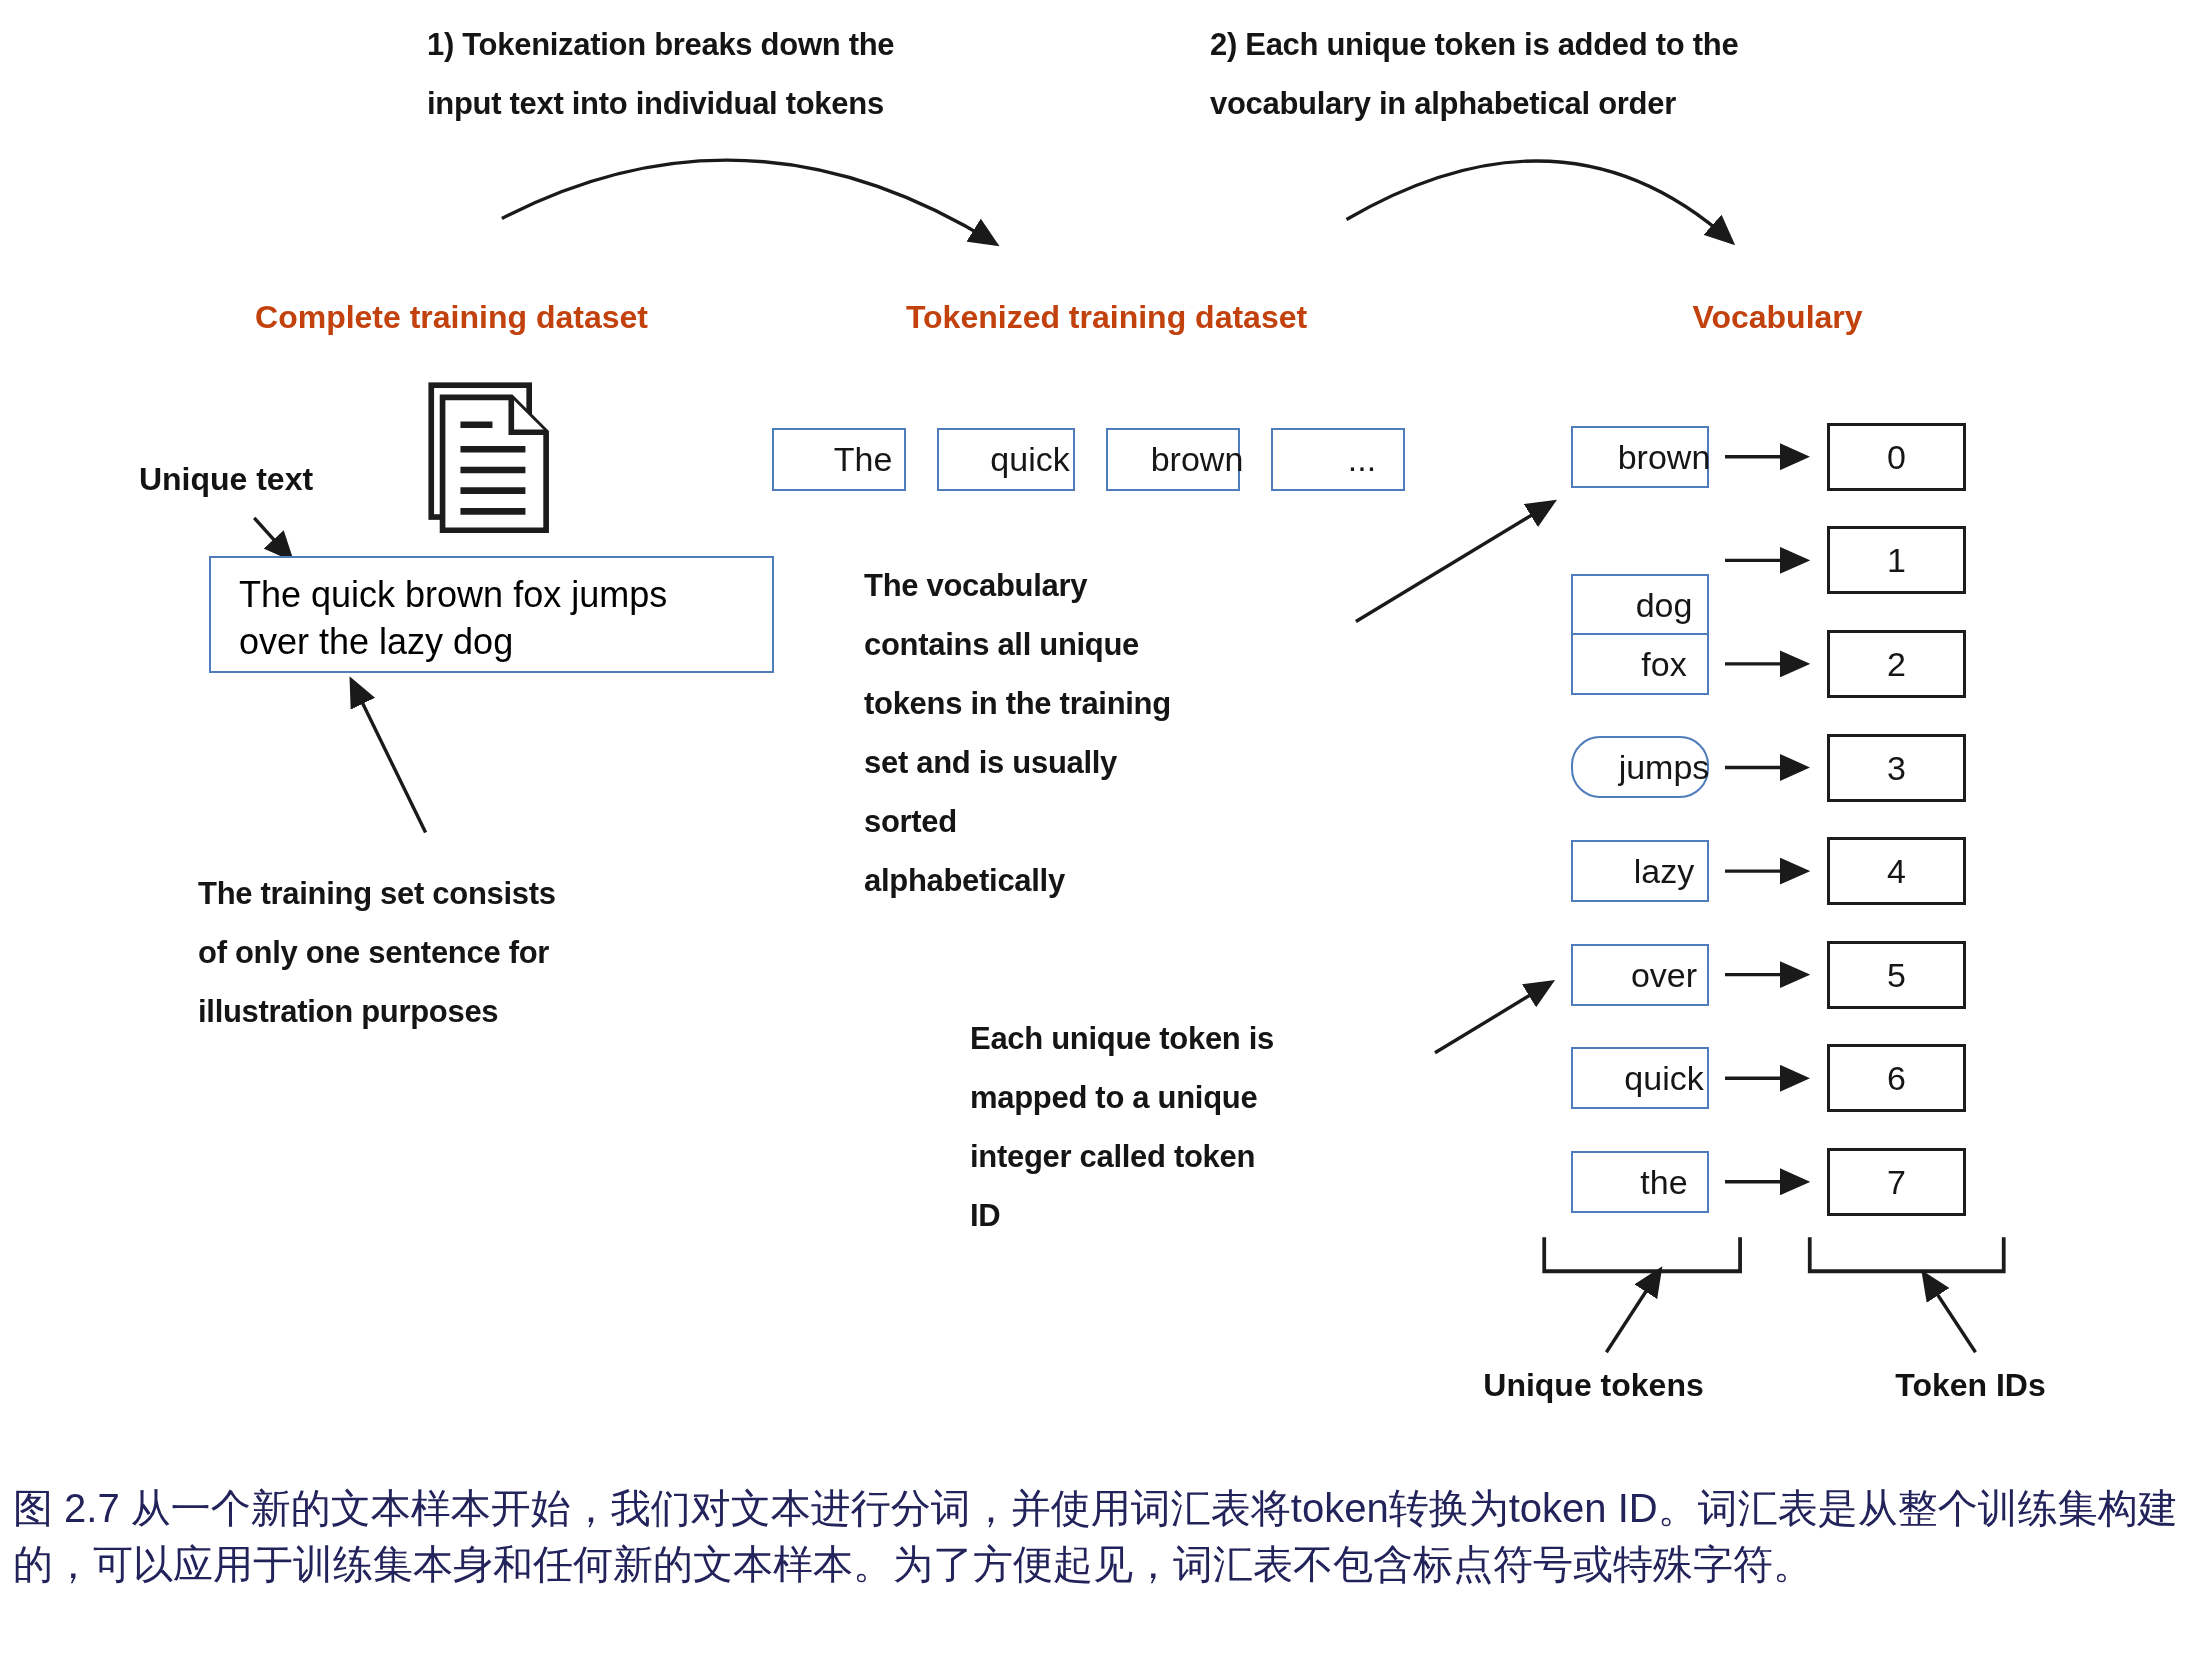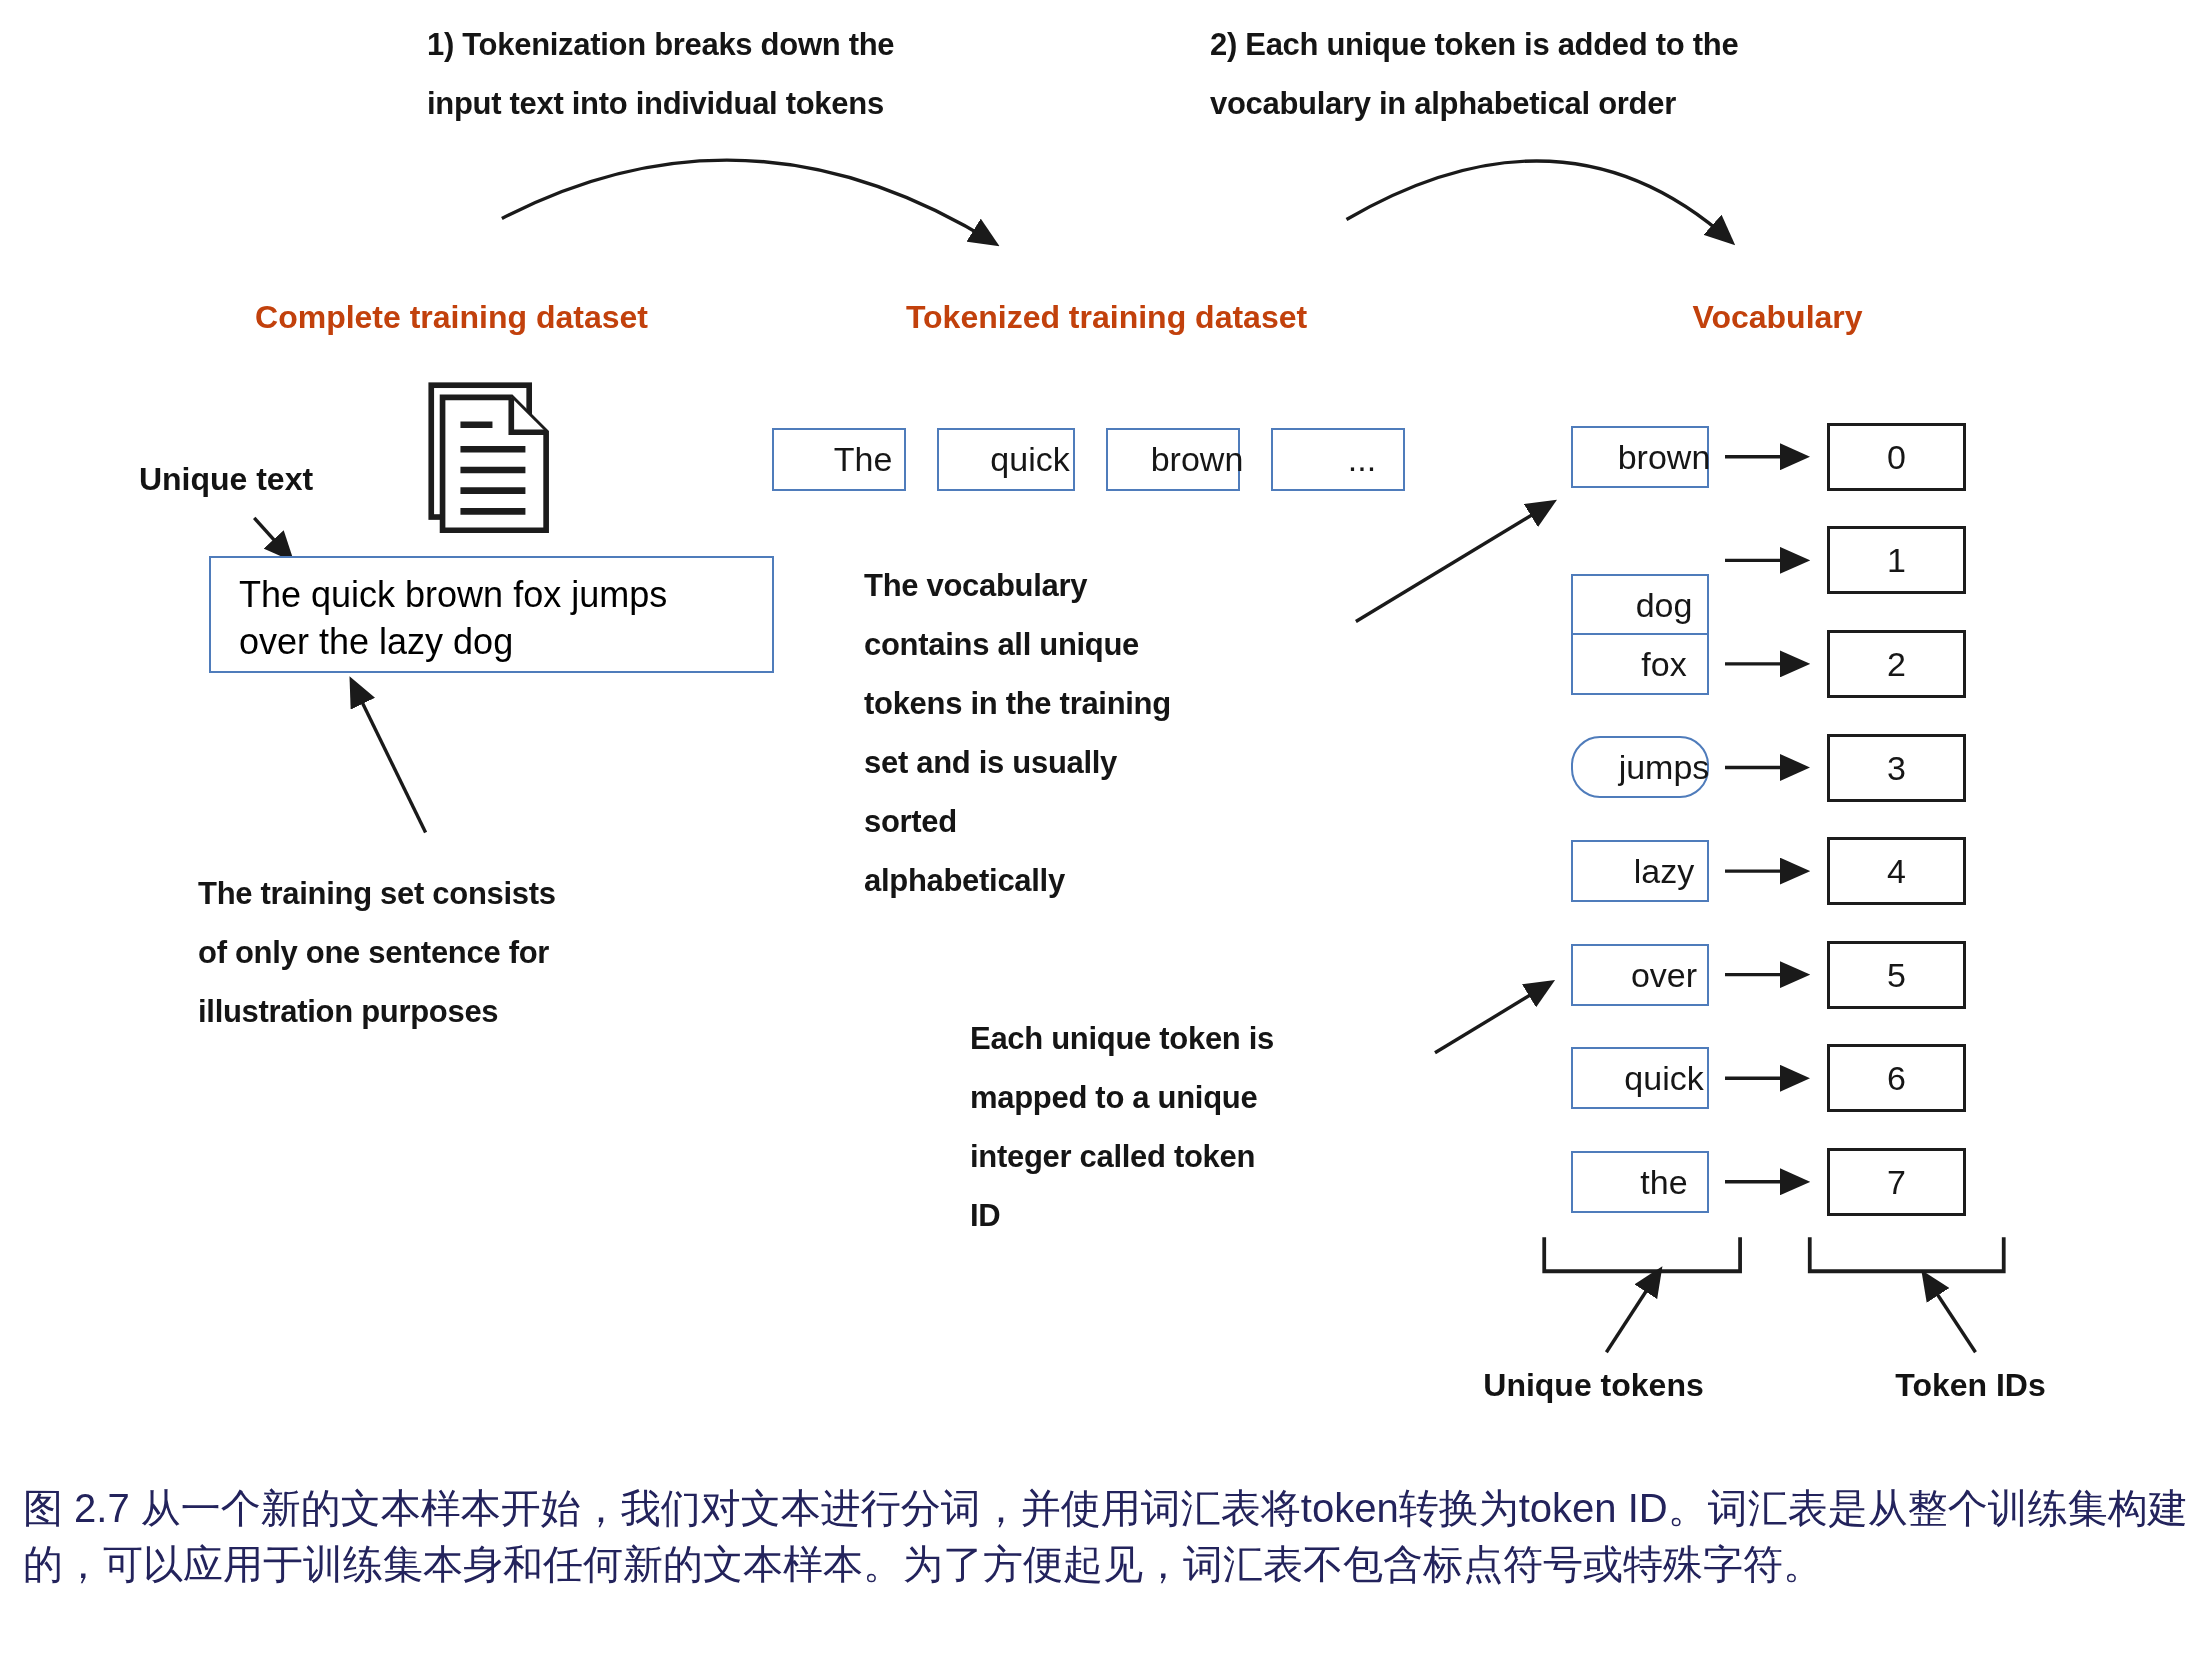--- a/index.html
+++ b/index.html
@@ -131,16 +131,16 @@
 
   <div class="tokbox" style="left:1571px;top:1047px;width:138px;height:62px;">quick</div>
   <div class="idbox" style="left:1827px;top:1044px;width:139px;height:68px;">6</div>
 
   <div class="tokbox" style="left:1571px;top:1151px;width:138px;height:62px;">the</div>
   <div class="idbox" style="left:1827px;top:1148px;width:139px;height:68px;">7</div>
 
   <div class="abs blabel" style="left:1405px;top:1367px;width:377px;">Unique tokens</div>
   <div class="abs blabel" style="left:1782px;top:1367px;width:377px;">Token IDs</div>
 
-  <div class="abs caption" style="left:23px;top:1480px;width:2186px;">图 2.7 从一个新的文本样本开始，我们对文本进行分词，并使用词汇表将token转换为token ID。词汇表是从整个训练集构建的，可以应用于训练集本身和任何新的文本样本。为了方便起见，词汇表不包含标点符号或特殊字符。</div>
+  <div class="abs caption" style="left:13px;top:1480px;width:2186px;">图 2.7 从一个新的文本样本开始，我们对文本进行分词，并使用词汇表将token转换为token ID。词汇表是从整个训练集构建的，可以应用于训练集本身和任何新的文本样本。为了方便起见，词汇表不包含标点符号或特殊字符。</div>
 
 </div>
 
 
 </body></html>

